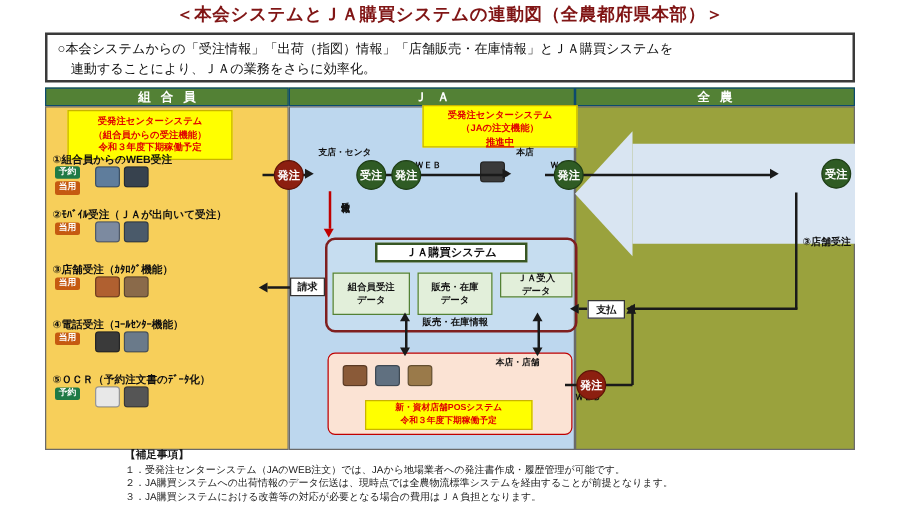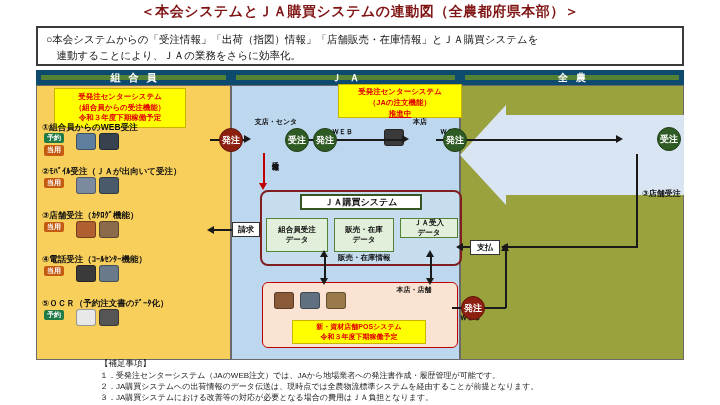--- a/index.html
+++ b/index.html
@@ -5,21 +5,21 @@
   html,body{margin:0;padding:0;}
   body{width:720px;height:405px;position:relative;background:#ffffff;overflow:hidden;
        font-family:"Liberation Sans","DejaVu Sans",sans-serif;color:#111;}
   .abs{position:absolute;box-sizing:border-box;}
   .pre{white-space:pre-line;}
   .flexc{display:flex;align-items:center;justify-content:center;text-align:center;}
   .page-title{left:0;top:3px;width:720px;text-align:center;font-size:14px;font-weight:bold;color:#801515;letter-spacing:.5px;}
   .notice{left:36px;top:26px;width:648px;height:40px;border:2px solid #3a3a3a;padding:3px 8px;
           font-size:10.5px;line-height:1.55;color:#101010;background:#fff;}
   #diagram{left:36px;top:70px;width:648px;height:290px;}
-  .col-head{top:0;height:15px;background:#538135;border:5px solid #0c4a6e;color:#fff;font-weight:bold;font-size:10px;letter-spacing:8px;text-indent:8px;}
+  .col-head{top:0;height:15px;background:#538135;border:1px solid #0c4a6e;color:#fff;font-weight:bold;font-size:10px;letter-spacing:8px;text-indent:8px;}
   .col-body{top:15px;height:275px;border:1px solid #6a6a6a;}
   .ybox{background:#ffff00;border:1px solid #c9b400;color:#e00000;font-weight:bold;line-height:1.45;}
   .circ{width:24px;height:24px;border-radius:50%;color:#fff;font-size:9px;font-weight:bold;z-index:6;margin-left:33px;}
   .circ.red{background:#8c1f10;border:1px solid #5f1408;}
   .circ.green{background:#2f5b24;border:1px solid #1e3d16;}
   .hl{height:0;border-top:2px solid #1a1a1a;z-index:4;}
   .vl{width:0;border-left:2px solid #1a1a1a;z-index:4;}
   .red-line{border-color:#c00000;}
   .ah{width:0;height:0;z-index:4;}
   .ah.r{border-left:7px solid #1a1a1a;border-top:4px solid transparent;border-bottom:4px solid transparent;}
@@ -32,21 +32,21 @@
   .badge.o{background:#c55a11;}
   .ph{width:20px;height:17px;border-radius:3px;border:1px solid rgba(0,0,0,.35);z-index:3;}
   .item-label{font-size:8.5px;font-weight:bold;color:#101010;z-index:3;}
   .small-label{font-size:7px;font-weight:bold;color:#101010;z-index:5;}
   .vtext{writing-mode:vertical-rl;text-orientation:upright;font-size:7px;font-weight:bold;letter-spacing:1px;z-index:5;}
   .databox{background:#e2efda;border:1.5px solid #538135;font-size:7.5px;font-weight:bold;line-height:1.3;z-index:3;}
   .wbox{background:#fff;border:1px solid #333;font-size:8px;font-weight:bold;z-index:5;}
   .group{border:2px solid #7f1f1f;border-radius:8px;background:rgba(255,255,255,.15);z-index:2;}
   .pos-area{background:#fbe3d4;border:1.5px solid #c00000;border-radius:6px;z-index:2;}
   .footnotes{left:100px;top:358px;width:580px;font-size:8px;line-height:1.4;color:#1a1a1a;}
-  .footnotes .fn-title{font-weight:normal;font-size:8.5px;}
+  .footnotes .fn-title{font-weight:bold;font-size:8.5px;}
 </style>
 </head>
 <body>
 
 <div class="abs page-title">＜本会システムとＪＡ購買システムの連動図（全農都府県本部）＞</div>
 
 <div class="abs notice pre">○本会システムからの「受注情報」「出荷（指図）情報」「店舗販売・在庫情報」とＪＡ購買システムを
 　連動することにより、ＪＡの業務をさらに効率化。</div>
 
 <div class="abs" id="diagram">

